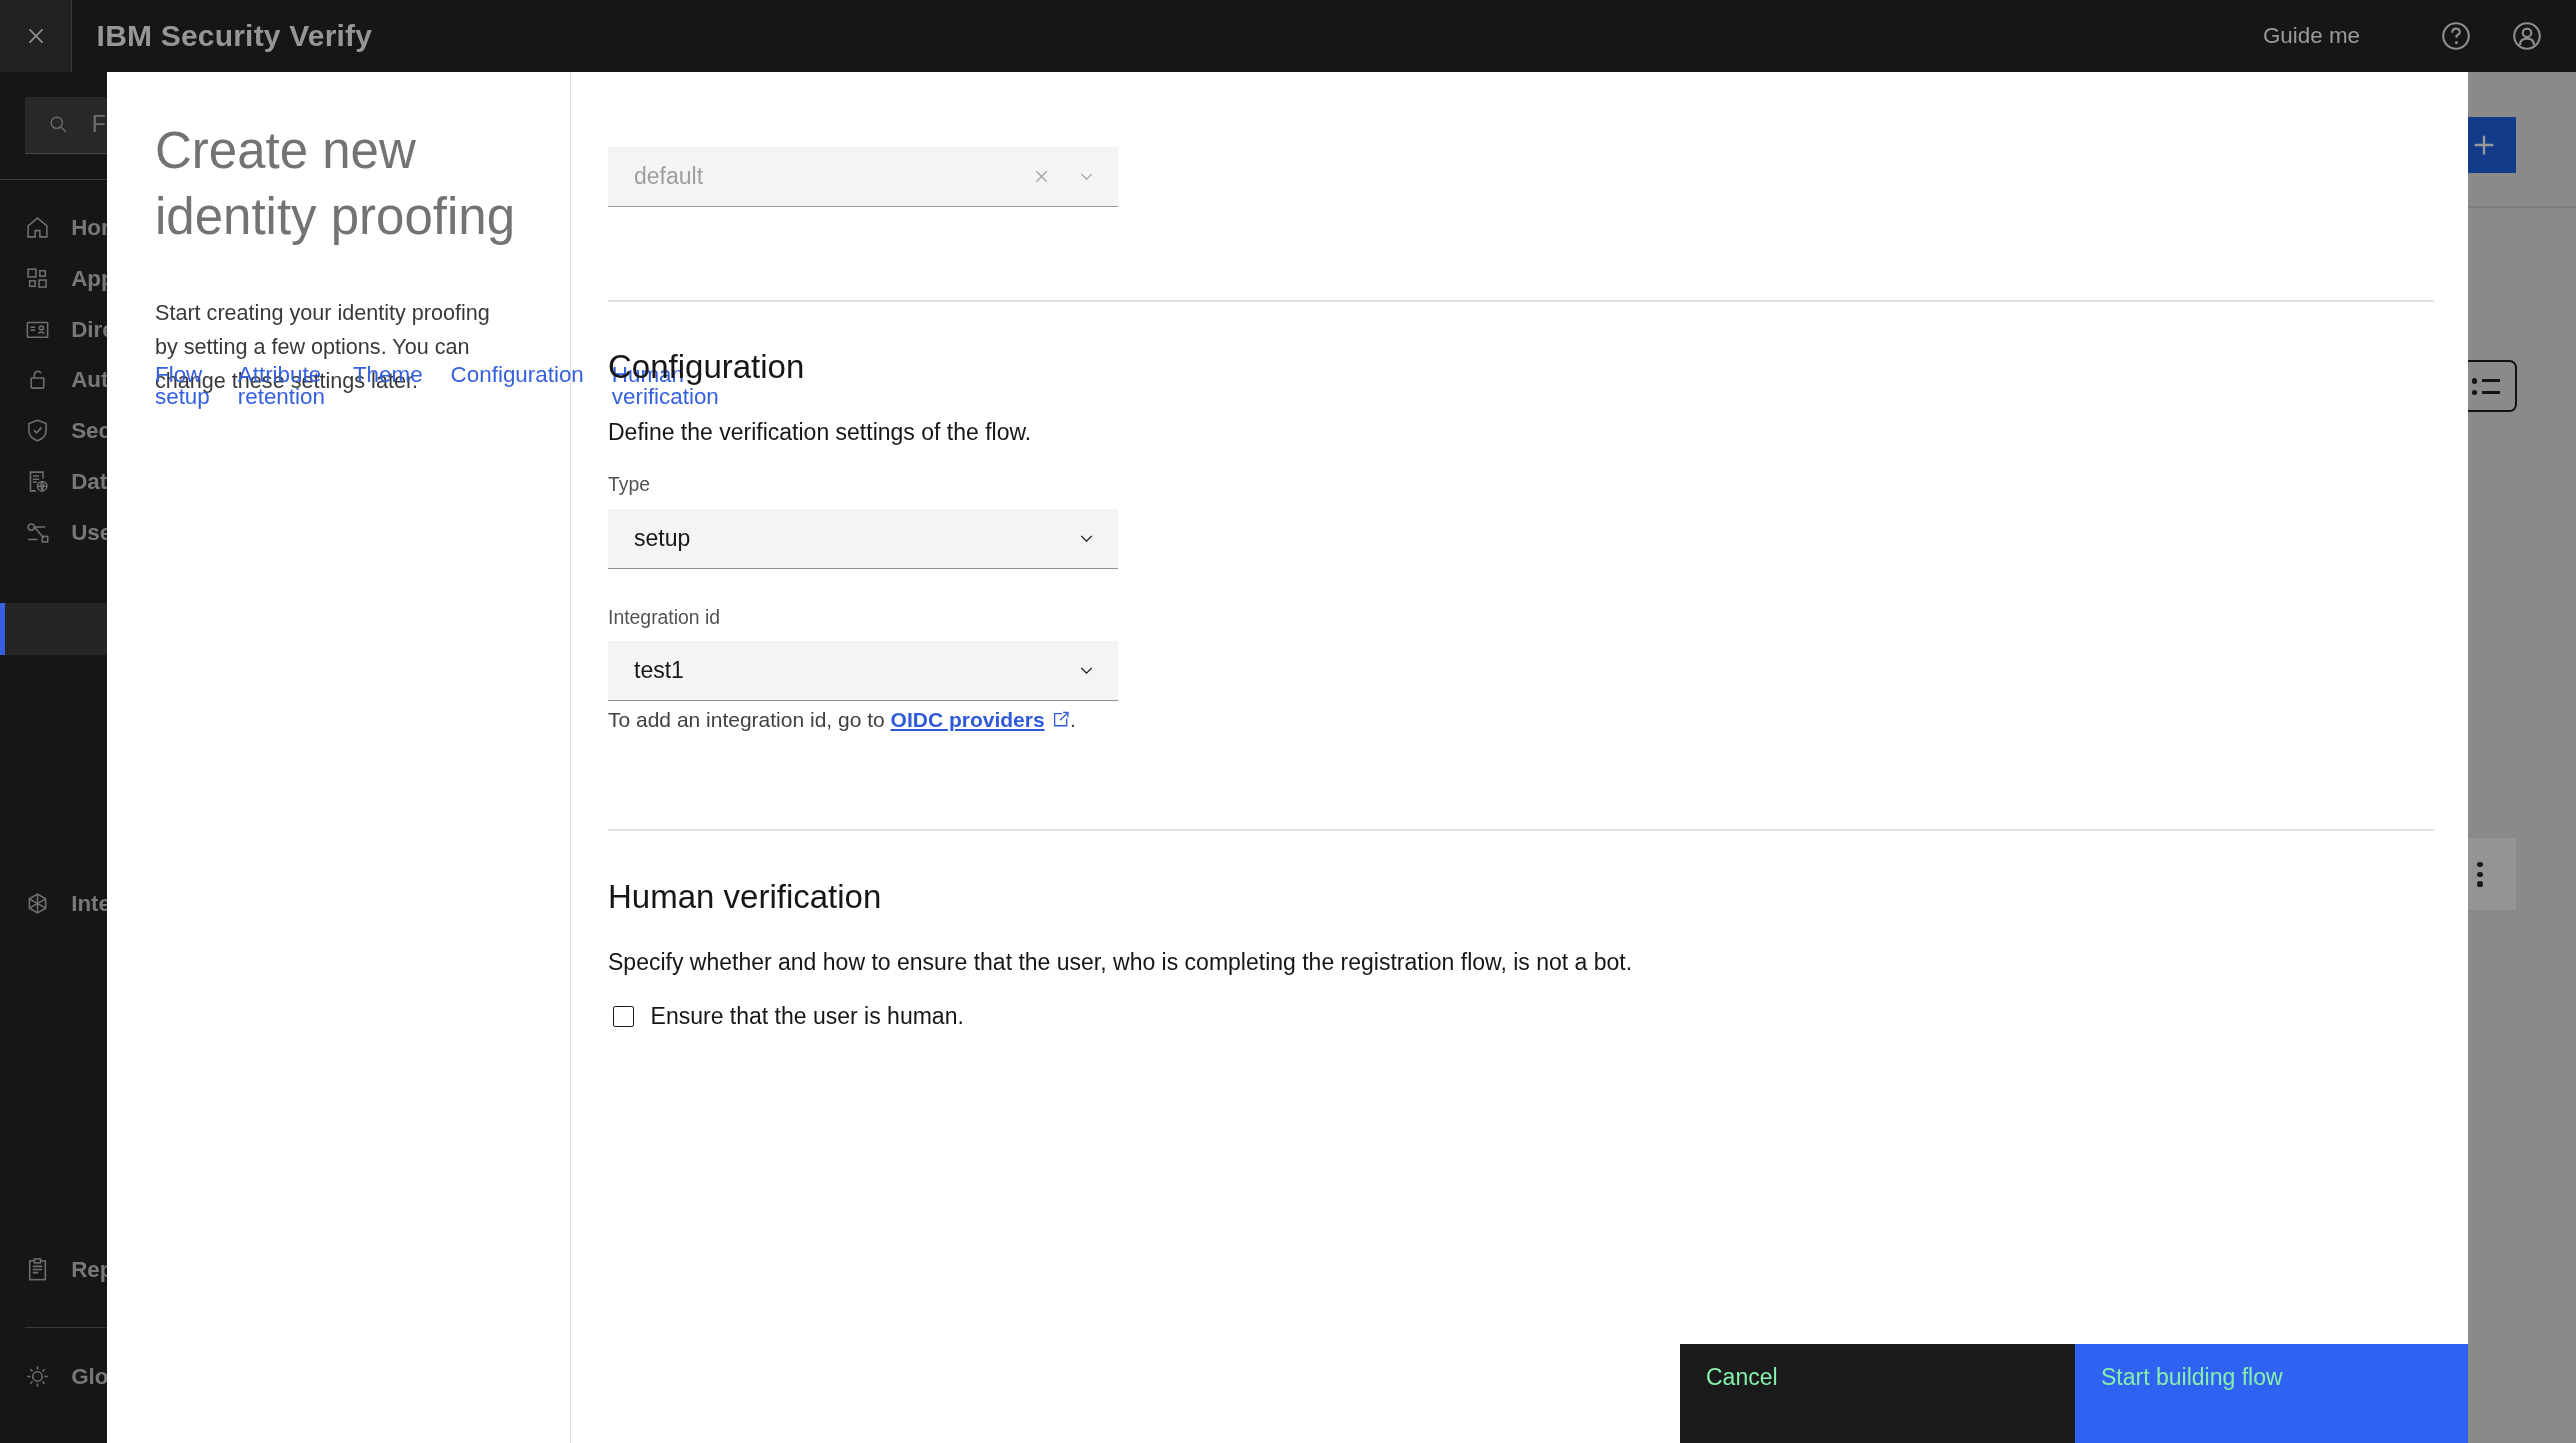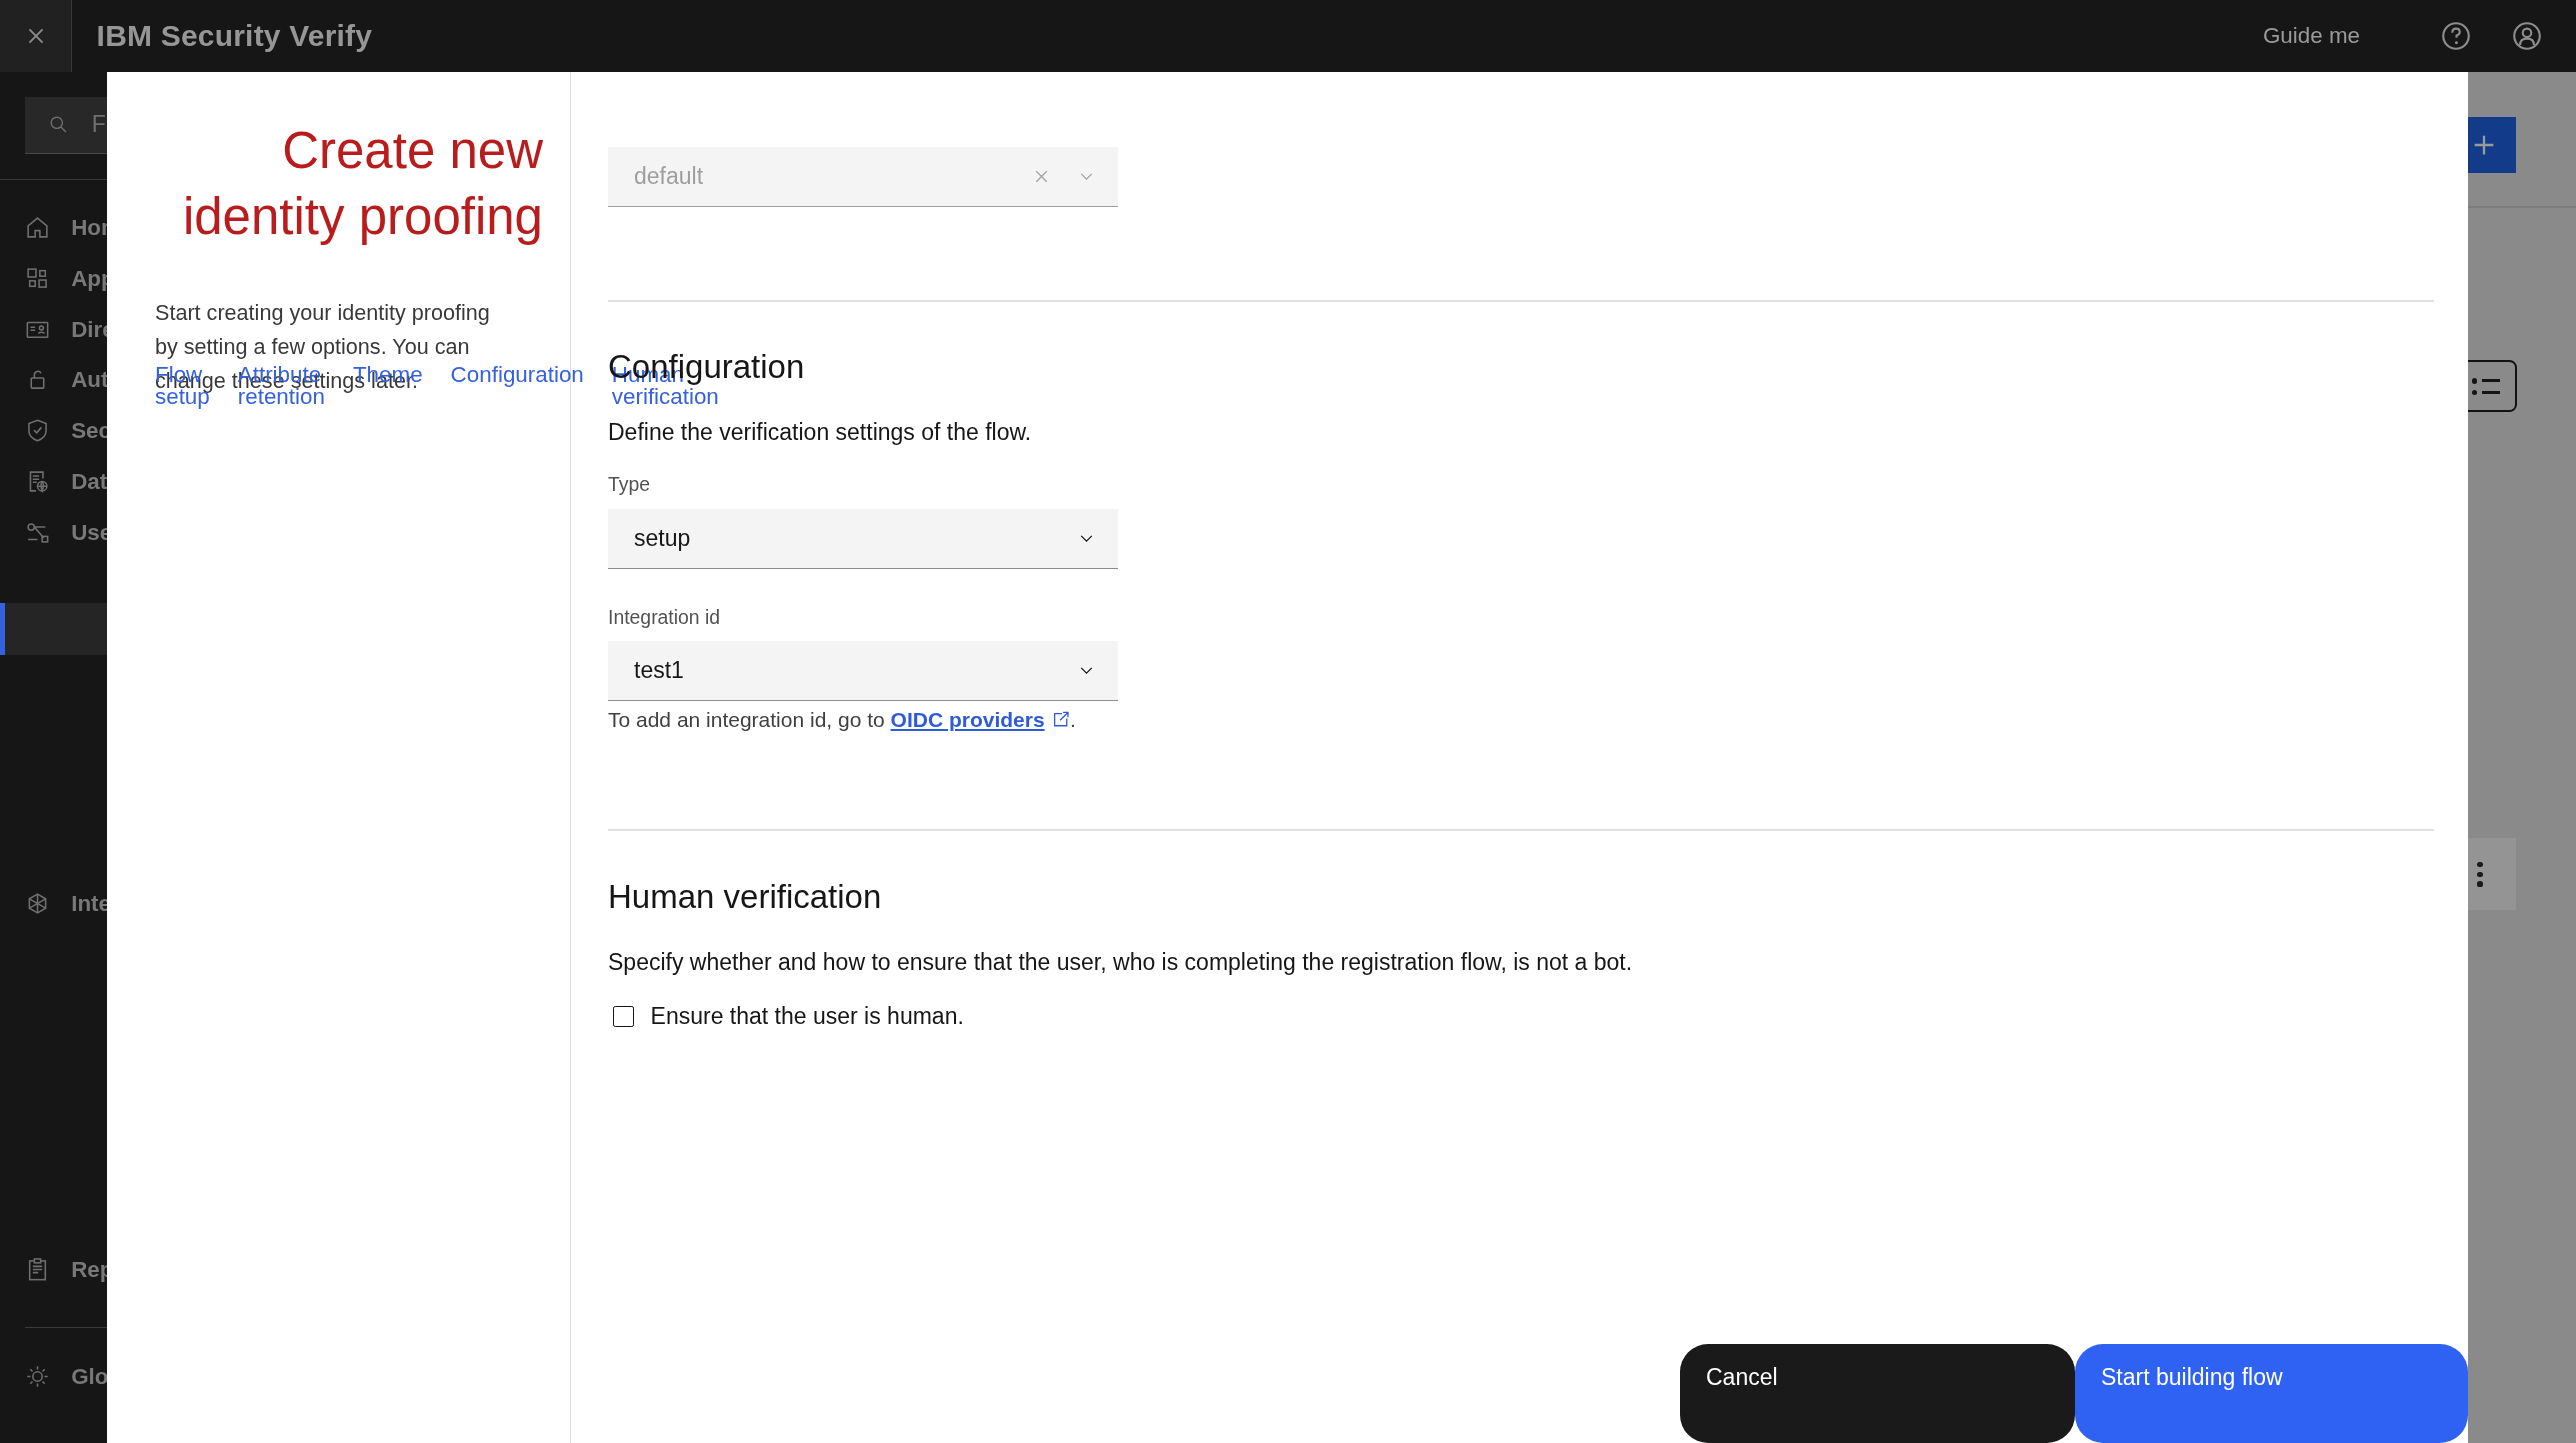--- a/index.html
+++ b/index.html
@@ -59,21 +59,21 @@
                 margin-bottom:4.5px; }
 
   
   .modal { position:absolute; left:107px; top:72px; width:2361px; height:1371px;
            background:#ffffff; z-index:20; }
 
   
   .mpanel { position:absolute; left:0; top:0; width:464px; height:1371px;
             border-right:0.7px solid #e0e0e0; background:#fff; }
   .mpanel-title { position:absolute; left:48px; top:46px; width:388px;
-                  font-size:51px; line-height:66px; font-weight:400; color:#b91c1c;text-align:right; }
+                  font-size:51px; line-height:66px; font-weight:400; color:#737373; }
   .mpanel-desc  { position:absolute; left:48px; top:224px; width:358px;
                   font-size:21.6px; line-height:34px; color:#393939; }
   .mpanel-links { position:absolute; left:48px; top:292px; display:flex; flex-direction:row;gap:28px; }
   .mpanel-links a { font-size:22.4px; line-height:22.4px; color:#3560e0; text-decoration:none;
                     margin-bottom:28px; cursor:pointer; }
 
   
   .content { position:absolute; left:501px; top:0; width:1826px; height:1371px; }
   .c-abs { position:absolute; left:0; }
 
@@ -95,22 +95,22 @@
   .ext-icon { display:inline-block; width:19.4px; height:19.4px; margin-left:6px; vertical-align:-2.2px; }
   .ext-icon svg { stroke:#2f5bd9; fill:none; stroke-width:2.2; width:19.4px; height:19.4px; }
 
   .chk-row { position:absolute; left:5.2px; display:flex; align-items:center; cursor:pointer; }
   .chk-box { width:21px; height:21px; border:1.5px solid #161616; border-radius:2.2px; background:#fff;
              flex:none; }
   .chk-label { margin-left:16.4px; font-size:23px; color:#161616; }
 
   
   .m-footer { position:absolute; left:0; bottom:0; width:2361px; height:99px; }
-  .btn { position:absolute; top:0; height:99px; color:#ffffff; font-size:23px;
-         padding:20px 0 0 26px; cursor:pointer;border-radius:28px; }
+  .btn { position:absolute; top:0; height:99px; color:#86efac; font-size:23px;
+         padding:20px 0 0 26px; cursor:pointer; }
   .btn-cancel  { left:1573px; width:395px; background:#1a1a1a; }
   .btn-primary { left:1968px; width:393px; background:#2f62f2; }
 </style>
 </head>
 <body>
 
 <div class="page">
 
   <header class="header">
     <div class="hdr-close">

